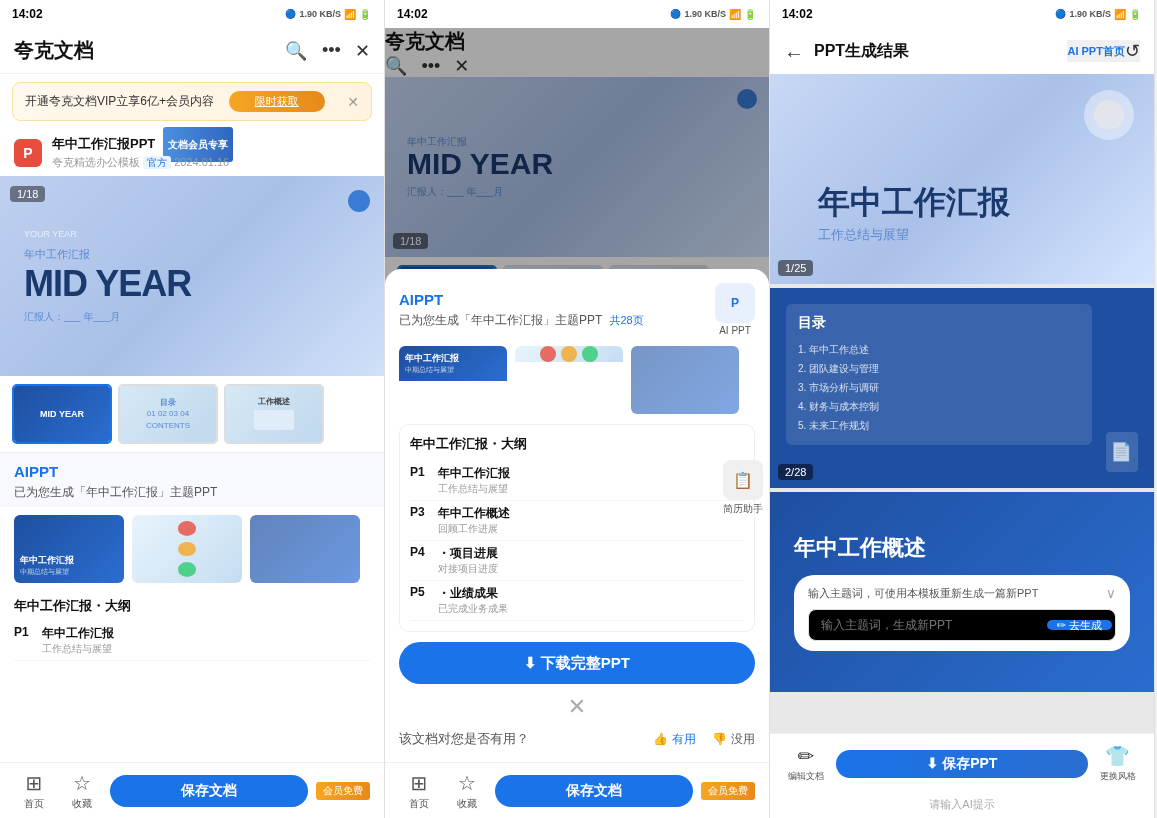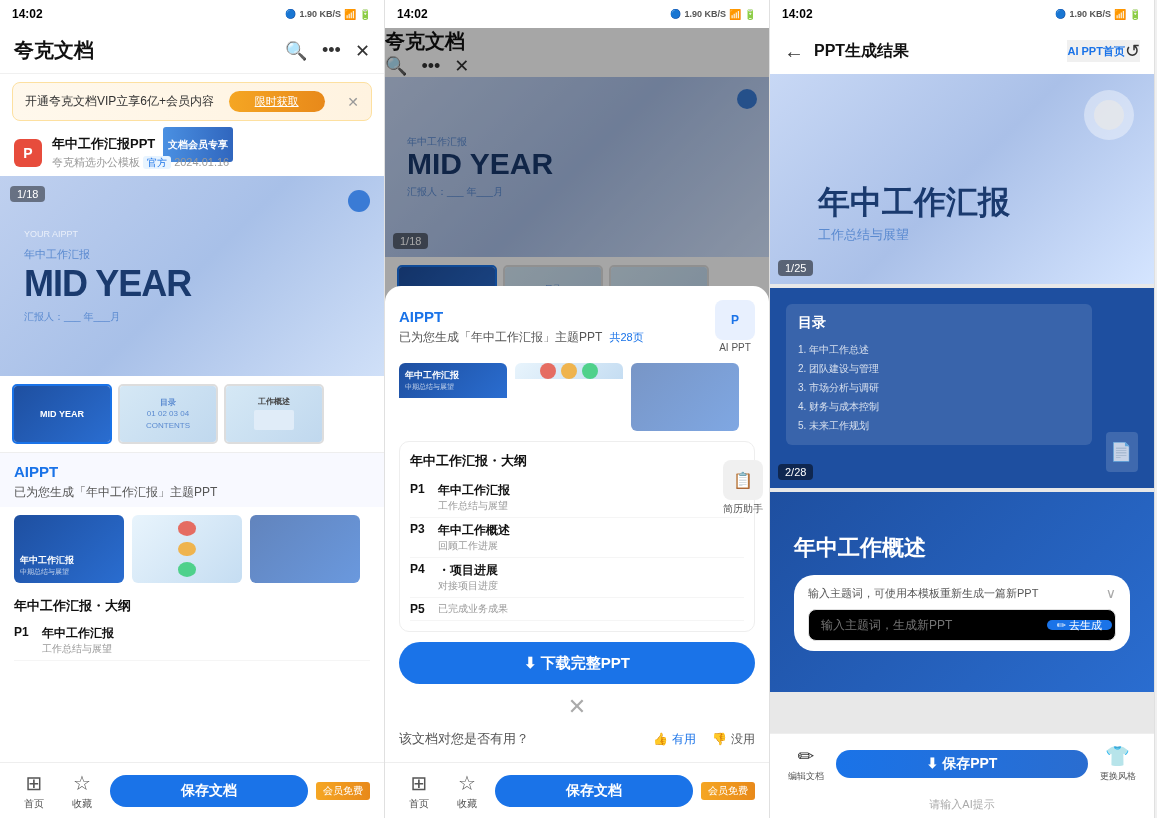--- a/index.html
+++ b/index.html
@@ -668,21 +668,21 @@
         <span>夸克精选办公模板</span>
         <span class="official">官方</span>
         <span>2024.01.16</span>
       </div>
     </div>
   </div>
 
   <div class="main-preview">
     <div class="preview-slide-bg"></div>
     <div class="preview-slide-content">
-      <span class="slide-company">YOUR AIPPT</span>
+      <span class="slide-company">YOUR YEAR</span>
       <span class="slide-subtitle">年中工作汇报</span>
       <div class="slide-title-big">MID YEAR</div>
       <span class="slide-details">汇报人：___ 年___月</span>
     </div>
     <div class="slide-badge">1/18</div>
     <div class="slide-circle"></div>
   </div>
 
   <div class="thumb-row">
     <div class="thumb">
@@ -880,20 +880,21 @@
         <div class="outline-item">
           <span class="outline-page">P4</span>
           <div class="outline-content">
             <div class="oc-title">・项目进展</div>
             <div class="oc-sub">对接项目进度</div>
           </div>
         </div>
         <div class="outline-item">
           <span class="outline-page">P5</span>
           <div class="outline-content">
+            <div class="oc-title">・业绩成果</div>
             <div class="oc-sub">已完成业务成果</div>
           </div>
         </div>
       </div>
 
       <button class="dl-btn">⬇ 下载完整PPT</button>
 
       <div style="text-align:center;font-size:22px;color:#aaa;cursor:pointer">✕</div>
 
       <div class="feedback-row">

